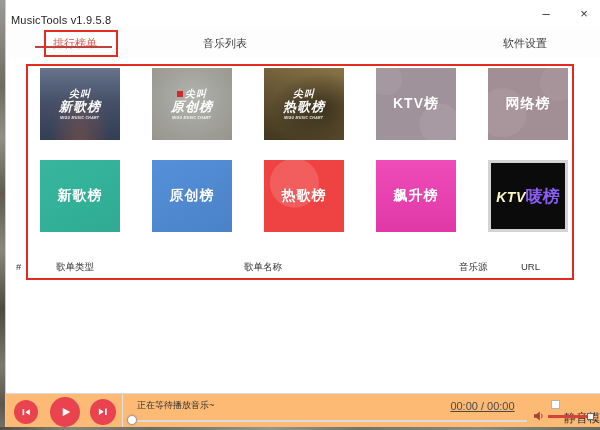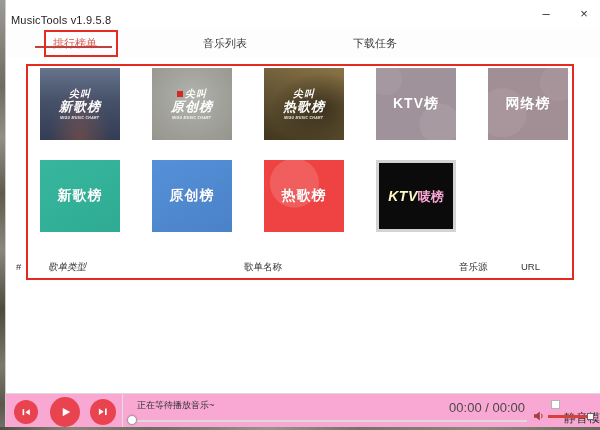--- a/index.html
+++ b/index.html
@@ -49,43 +49,43 @@
   .t-net { background: radial-gradient(circle at 18% 62%, rgba(255,255,255,0.07) 0 24px, transparent 25px),
            radial-gradient(circle at 88% 20%, rgba(255,255,255,0.06) 0 18px, transparent 19px), #a28e95; }
   .t-ktv1 { background: radial-gradient(circle at 80% 78%, rgba(255,255,255,0.07) 0 20px, transparent 21px),
             radial-gradient(circle at 12% 15%, rgba(255,255,255,0.05) 0 16px, transparent 17px), #a0929a; }
   .t-new  { background: linear-gradient(150deg,#37b79e 0%,#2fab93 100%); }
   .t-orig { background: linear-gradient(150deg,#5590d8 0%,#4a82c8 100%); }
   .t-hot  { background: radial-gradient(circle at 38% 32%, rgba(255,255,255,0.14) 0 24px, transparent 25px), #ee4342; }
   .t-soar { background: linear-gradient(180deg,#ee4cb8 0%,#e138a8 100%); }
   .t-ktv2 { background:#0b0b0b; border:3px solid #d3d3d3; }
   .t-ktv2 .k { color:#fef9c3; font-style:italic; font-weight:900; font-size:14px; letter-spacing:0.5px; }
-  .t-ktv2 .r { color:#f9a8d4; font-weight:bold; font-size:13px;font-family:Liberation Serif, serif; }
+  .t-ktv2 .r { color:#8b5cf6; font-weight:bold; font-size:17px;font-family:Liberation Serif, serif; }
   
   .thead span { position:absolute; top:261px; font-size:9.5px; color:#333; }
   .h-idx  { left:16px; }
-  .h-type { left:48px;font-style:italic; }
+  .h-type { left:56px; }
   .h-name { left:244px;text-align:right; }
   .h-src  { left:423px;margin-left:36px; }
   .h-url  { left:521px; }
   
   .playerbar { position:absolute; top:393px; left:0; width:600px; height:37px;
-               background:#f9a8d4; border-top:1px solid #dcdad8; }
+               background:#fdba74; border-top:1px solid #dcdad8; }
   .pb-divider { position:absolute; left:122px; top:0; width:1px; height:37px; background:#e3e1df; }
   .pbtn { position:absolute; border-radius:50%; background:#e8434e; cursor:pointer;
           display:flex; align-items:center; justify-content:center; }
   .pbtn.prev { left:14px; top:6px;  width:24px; height:24px; }
   .pbtn.play { left:50px; top:3px;  width:30px; height:30px; }
   .pbtn.next { left:90px; top:5px;  width:26px; height:26px; }
   .pbtn svg { width:60%; height:60%; }
   .status-text { position:absolute; left:137px; top:5px; font-size:9px; color:#333; }
   .progress-track { position:absolute; left:137px; top:26px; width:390px; height:2px; background:#dcdcdc; cursor:pointer; }
   .progress-handle { position:absolute; left:127px; top:21px; width:10px; height:10px; border-radius:50%;
                      background:#fff; border:1px solid #9a9a9a; cursor:pointer; box-shadow:0 0 2px rgba(0,0,0,0.2); }
-  .time-display { position:absolute; left:440px; top:6px; width:85px; text-align:right; font-size:13px; color:#4a4a4a; }
+  .time-display { position:absolute; left:440px; top:6px; width:85px; text-align:center; font-size:11px; color:#4a4a4a;text-decoration:underline; }
   .mute-box { position:absolute; left:551px; top:6px; width:9px; height:9px; appearance:none; -webkit-appearance:none;
               border:1px solid #b3b3b3; background:#fff; margin:0; cursor:pointer; }
   .mute-label { position:absolute; left:564px; top:16px; font-size:12px; color:#333; }
   .vol-icon { position:absolute; left:533px; top:16px; width:12px; height:12px; }
   .vol-track { position:absolute; left:548px; top:21px; width:43px; height:3px; background:#d6413a; cursor:pointer; }
   .vol-handle { position:absolute; left:587px; top:19px; width:7px; height:7px; background:#fafafa;
                 border:1px solid #666; cursor:pointer; }
   
   .left-strip { position:absolute; left:0; top:0; width:6px; height:430px; border-right:1px solid #cfcdc9;
     background:linear-gradient(180deg,#9a9a98 0%,#8b8880 8%,#6f6b60 20%,#938f86 32%,#5f5a4d 45%,
@@ -104,22 +104,22 @@
 </div>
 
 <div class="tabbar">
   <div class="tab p0 active">
     <span>排行榜单</span>
     <div class="tab-underline"></div>
   </div>
   <div class="tab p1">
     <span>音乐列表</span>
   </div>
-  <div class="tab p2">
-    <span>下载任务</span>
+  <div class="tab p3">
+    <span>软件设置</span>
   </div>
 </div>
 
 <div class="anno tab-box"></div>
 <div class="anno main-box"></div>
 
 <div class="tiles row1">
   <div class="tile jj t-jj-new">
     <div class="l1">尖叫</div>
     <div class="l2">新歌榜</div>
@@ -145,20 +145,23 @@
 
 <div class="tiles row2">
   <div class="tile t-new">
     <span class="label-big">新歌榜</span>
   </div>
   <div class="tile t-orig">
     <span class="label-big">原创榜</span>
   </div>
   <div class="tile t-hot">
     <span class="label-big">热歌榜</span>
+  </div>
+  <div class="tile t-soar">
+    <span class="label-big">飙升榜</span>
   </div>
   <div class="tile t-ktv2">
     <span><span class="k">KTV</span><span class="r">唛榜</span></span>
   </div>
 </div>
 
 <div class="thead">
   <span class="h-idx">#</span>
   <span class="h-type">歌单类型</span>
   <span class="h-name">歌单名称</span>

